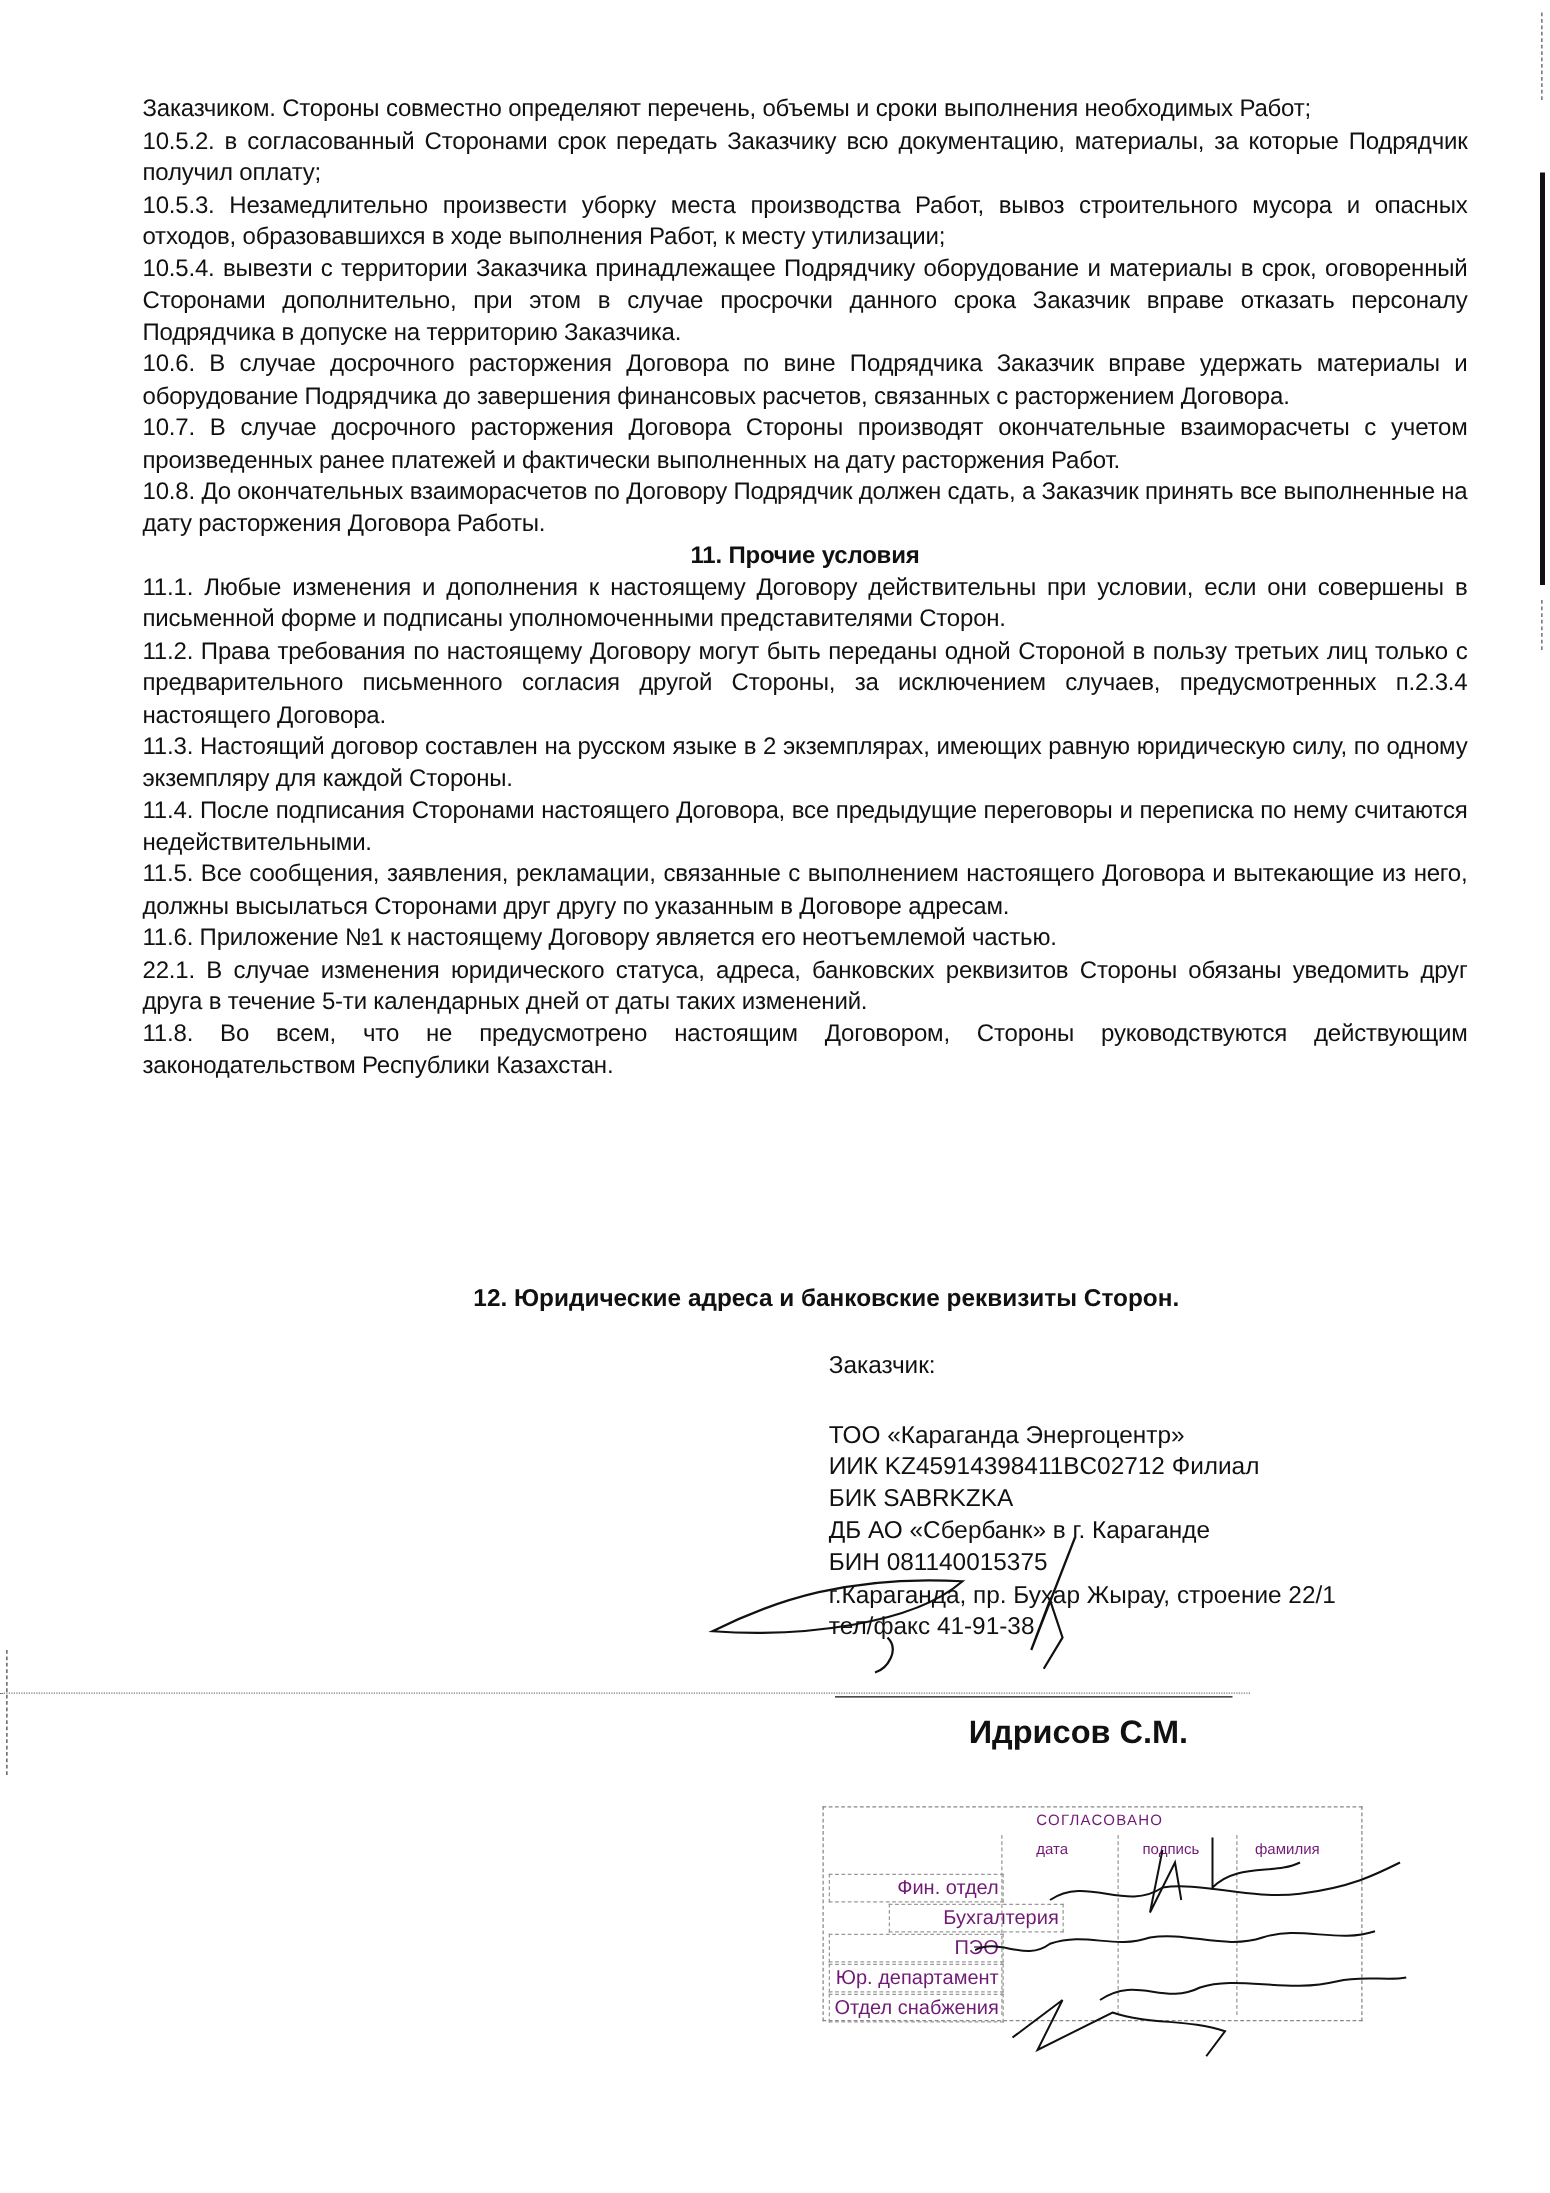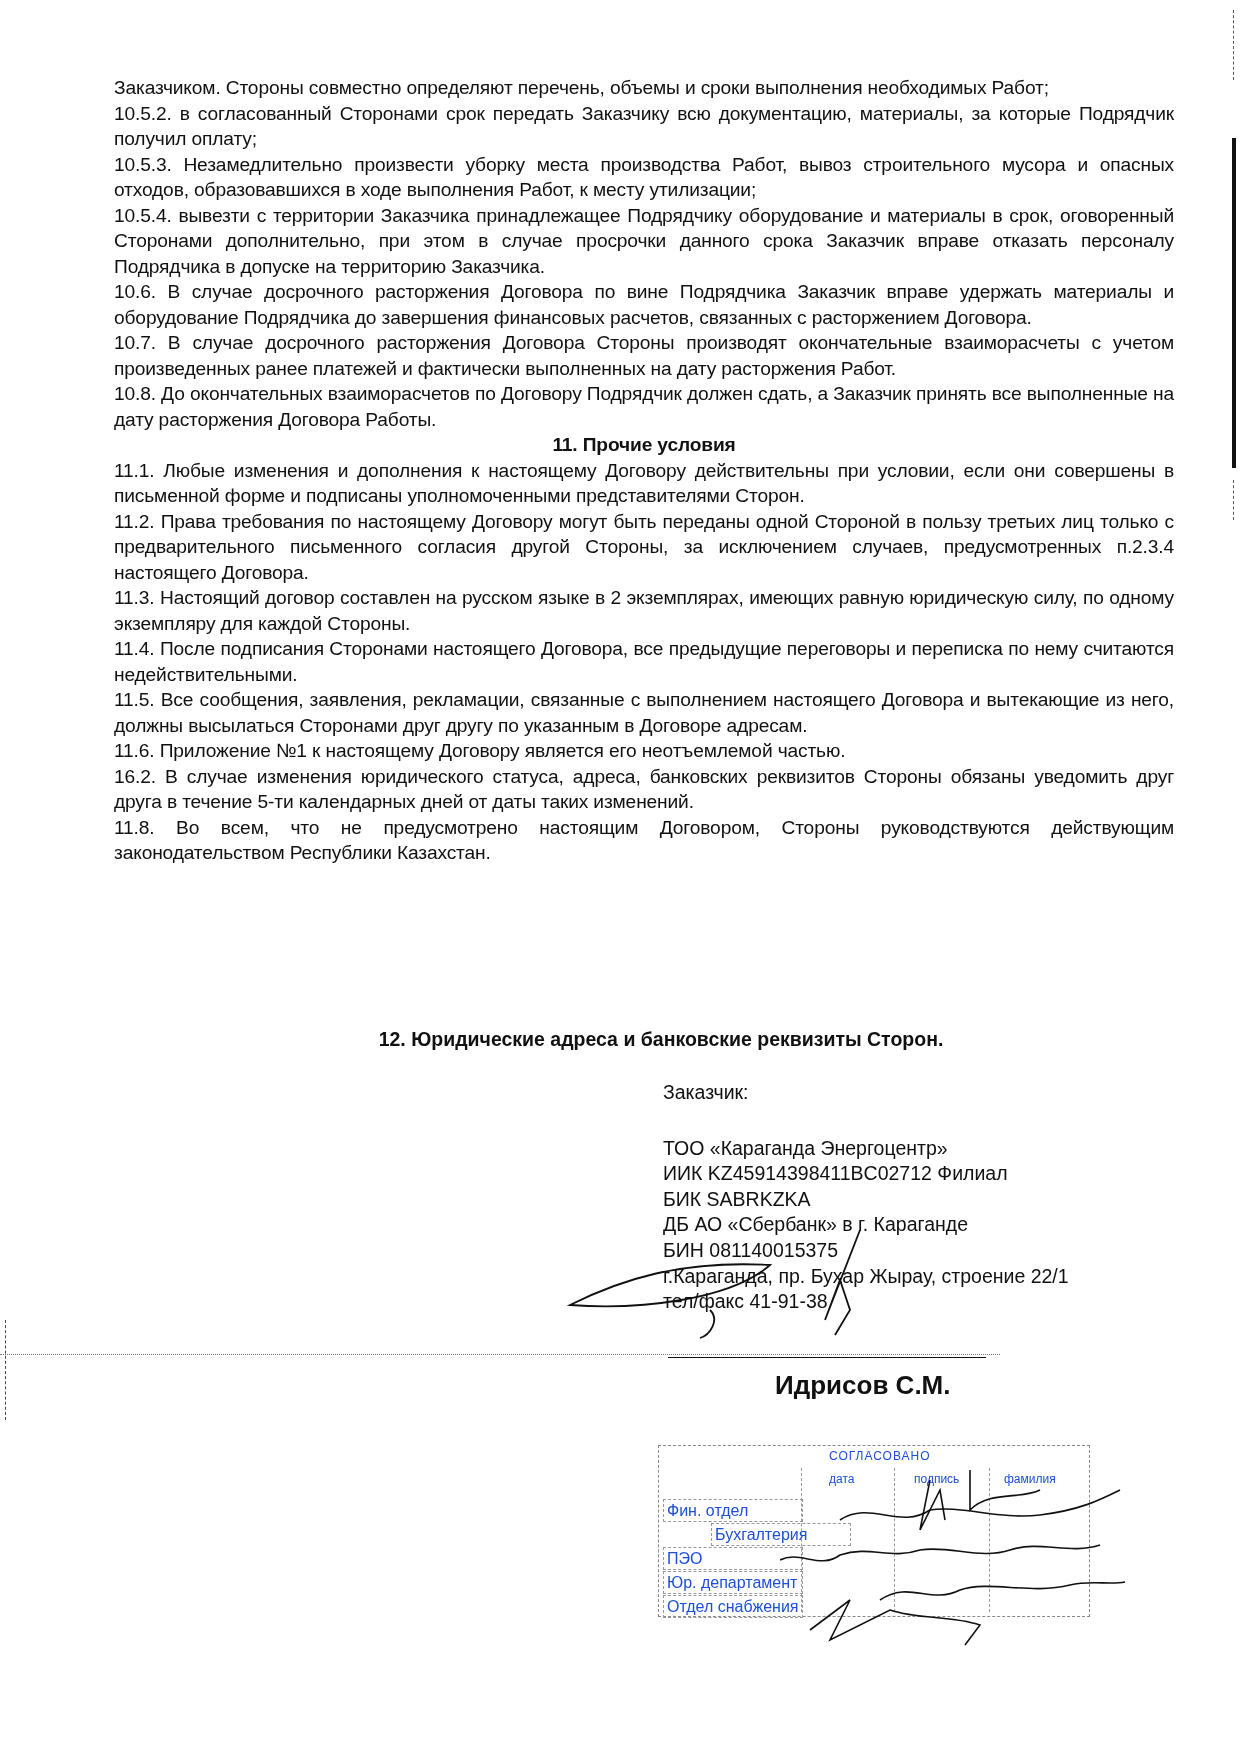--- a/index.html
+++ b/index.html
@@ -15,21 +15,21 @@
   .req { position: absolute; left: 663px; top: 1080px; font-weight: normal; font-size: 19.5px; line-height: 25.6px; }
   .req .gap { height: 30px; }
   .sign-line { position: absolute; left: 668px; top: 1357px; width: 318px; border-top: 1.5px solid #111; }
   .signer { position: absolute; left: 775px; top: 1370px; font-weight: bold; font-size: 26px; }
   .dotline { position: absolute; left: 0; top: 1354px; width: 1000px; border-top: 1px dotted #777; }
   .left-edge { position: absolute; left: 5px; top: 1320px; width: 1px; height: 100px; border-left: 1px dashed #444; }
   .right-bar { position: absolute; left: 1232px; top: 138px; width: 4px; height: 330px; background: #111; }
   .right-bar2 { position: absolute; left: 1233px; top: 10px; width: 1px; height: 70px; border-left: 1px dashed #555; }
   .right-bar3 { position: absolute; left: 1233px; top: 480px; width: 1px; height: 40px; border-left: 1px dashed #555; }
   .stamp { position: absolute; left: 658px; top: 1445px; width: 430px; height: 170px;
-           border: 1px dashed #888; font-size: 12px; color: #1d4ed8; }
+           border: 1px dashed #888; font-size: 12px; color: #701a75; text-align: right; }
   .stamp .title { position: absolute; left: 170px; top: 3px; letter-spacing: 1px; }
   .stamp .col { position: absolute; top: 26px; }
   .stamp .rowlbl { position: absolute; left: 4px; width: 132px; border: 1px dashed #999; padding: 2px 3px;
                    font-size: 16px; height: 17px; }
   .stamp .vline { position: absolute; top: 22px; bottom: 4px; border-left: 1px dashed #999; }
   .scribble { position: absolute; pointer-events: none; }
 </style>
 </head>
 <body>
 
@@ -47,21 +47,21 @@
     <p>10.6. В случае досрочного расторжения Договора по вине Подрядчика Заказчик вправе удержать материалы и оборудование Подрядчика до завершения финансовых расчетов, связанных с расторжением Договора.</p>
     <p>10.7. В случае досрочного расторжения Договора Стороны производят окончательные взаиморасчеты с учетом произведенных ранее платежей и фактически выполненных на дату расторжения Работ.</p>
     <p>10.8. До окончательных взаиморасчетов по Договору Подрядчик должен сдать, а Заказчик принять все выполненные на дату расторжения Договора Работы.</p>
     <p class="section-title">11. Прочие условия</p>
     <p>11.1. Любые изменения и дополнения к настоящему Договору действительны при условии, если они совершены в письменной форме и подписаны уполномоченными представителями Сторон.</p>
     <p>11.2. Права требования по настоящему Договору могут быть переданы одной Стороной в пользу третьих лиц только с предварительного письменного согласия другой Стороны, за исключением случаев, предусмотренных п.2.3.4 настоящего Договора.</p>
     <p>11.3. Настоящий договор составлен на русском языке в 2 экземплярах, имеющих равную юридическую силу, по одному экземпляру для каждой Стороны.</p>
     <p>11.4. После подписания Сторонами настоящего Договора, все предыдущие переговоры и переписка по нему считаются недействительными.</p>
     <p>11.5. Все сообщения, заявления, рекламации, связанные с выполнением настоящего Договора и вытекающие из него, должны высылаться Сторонами друг другу по указанным в Договоре адресам.</p>
     <p>11.6. Приложение №1 к настоящему Договору является его неотъемлемой частью.</p>
-    <p>16.2. В случае изменения юридического статуса, адреса, банковских реквизитов Стороны обязаны уведомить друг друга в течение 5-ти календарных дней от даты таких изменений.</p>
+    <p>22.1. В случае изменения юридического статуса, адреса, банковских реквизитов Стороны обязаны уведомить друг друга в течение 5-ти календарных дней от даты таких изменений.</p>
     <p>11.8. Во всем, что не предусмотрено настоящим Договором, Стороны руководствуются действующим законодательством Республики Казахстан.</p>
   </div>
 
   <div class="sec12">12. Юридические адреса и банковские реквизиты Сторон.</div>
 
   <div class="req">
     <div>Заказчик:</div>
     <div class="gap"></div>
     <div>ТОО «Караганда Энергоцентр»</div>
     <div>ИИК KZ45914398411BC02712 Филиал</div>

